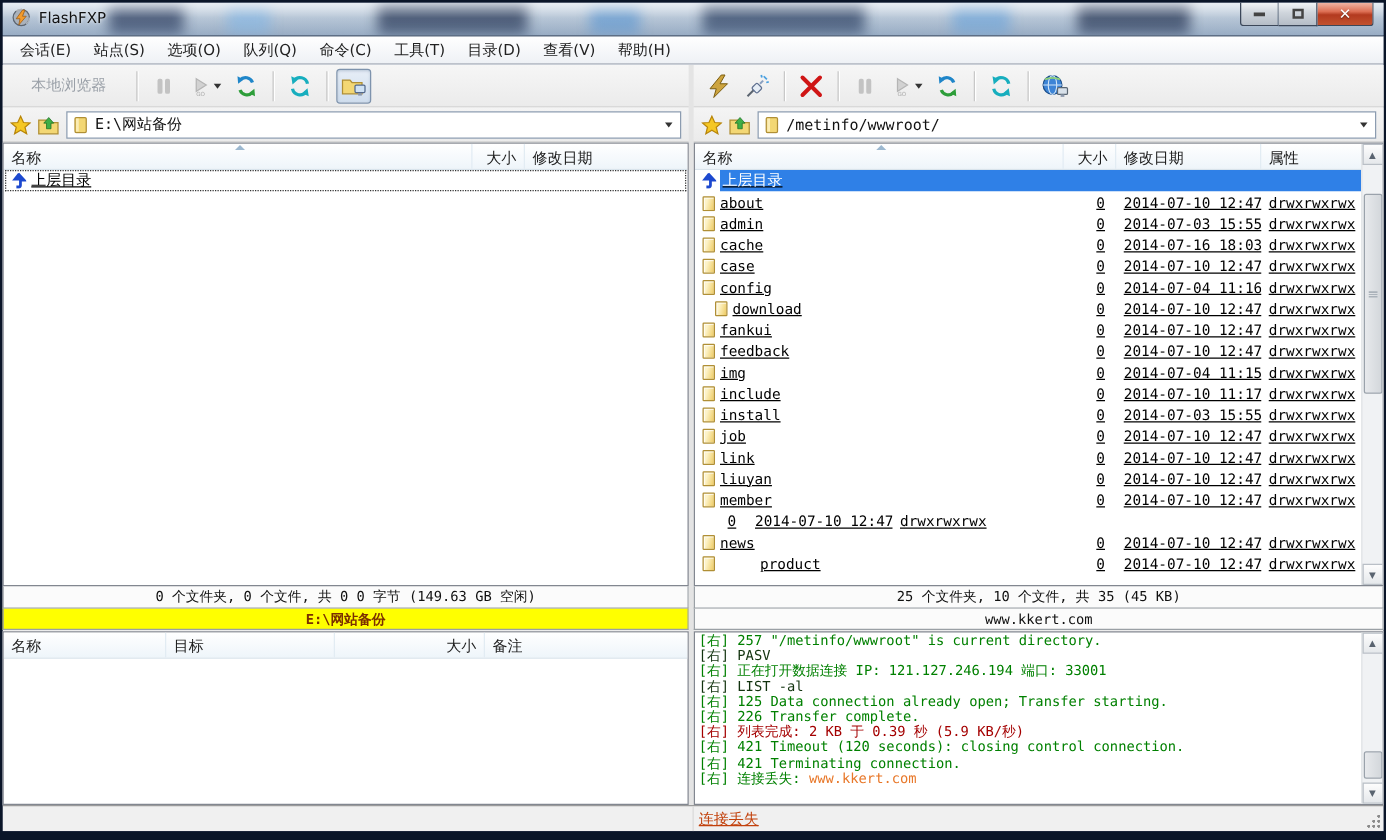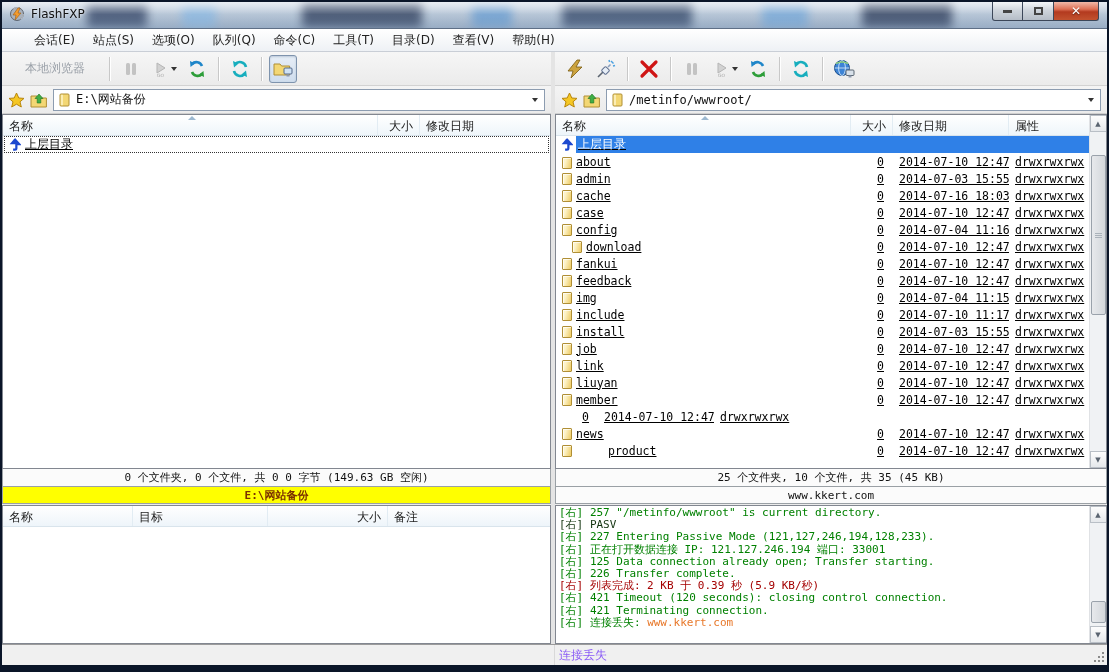--- a/index.html
+++ b/index.html
@@ -27,21 +27,21 @@
   .wbtn+.wbtn{border-left:none;}
   .wbtn.min{border-radius:0 0 0 3px;}
   .wbtn.close{width:45px;border-radius:0 0 3px 0;
     background:linear-gradient(#f0b8a8,#dd6f54 40%,#b33a1f 55%,#c2522f);color:#fff;font-weight:bold;}
   .minbar{width:9px;height:3px;background:#444;}
   .maxbox{width:9px;height:8px;border:2px solid #444;}
   .closex{font-size:12px;line-height:1;text-shadow:0 1px 1px rgba(0,0,0,.5);}
 
   
   .menubar{height:23px;flex:0 0 23px;background:linear-gradient(#ffffff,#eef1f5);
-    border-bottom:1px solid #c9ced6;display:flex;align-items:center;padding:0 24px;gap:2px;}
+    border-bottom:1px solid #c9ced6;display:flex;align-items:center;padding:0 6px;gap:2px;}
   .menu-item{font-size:12px;color:#222;padding:2px 8px;cursor:default;}
 
   
   .main{flex:1;display:flex;background:#ececec;min-height:0;}
   .col{display:flex;flex-direction:column;min-width:0;}
   .col.left{flex:0 0 549px;}
   .splitter{flex:0 0 4px;background:#e4e4e4;}
   .col.right{flex:1;}
 
   .toolbar{flex:0 0 34px;background:linear-gradient(#f6f6f6,#ebebeb);
@@ -110,21 +110,21 @@
   
   .bottombox{flex:1;background:#fff;border:1px solid #828790;margin-top:1px;position:relative;
     display:flex;flex-direction:column;overflow:hidden;}
   .logpane{flex:1;overflow:hidden;padding:1px 2px 0 3px;position:relative;}
   .logline{font-family:"DejaVu Sans Mono",monospace;font-size:11px;line-height:12.2px;white-space:nowrap;}
 
   
   .statusbar{flex:0 0 21px;background:#f0f0f0;border-top:1px solid #9b9b9b;display:flex;
     align-items:center;position:relative;}
   .statusbar .spacer{flex:0 0 553px;height:100%;border-right:1px solid #d9d9d9;}
-  .statusbar .sbtext{font-size:12px;color:#8b5cf6;padding-left:4px;}
+  .statusbar .sbtext{font-size:12px;color:#c2410c;padding-left:4px;text-decoration:underline;}
   .rgrip{position:absolute;right:2px;bottom:2px;width:12px;height:12px;
     background:
       radial-gradient(circle at 10px 10px,#8a8a8a 1px,transparent 1.4px),
       radial-gradient(circle at 10px 6px,#8a8a8a 1px,transparent 1.4px),
       radial-gradient(circle at 6px 10px,#8a8a8a 1px,transparent 1.4px),
       radial-gradient(circle at 10px 2px,#8a8a8a 1px,transparent 1.4px),
       radial-gradient(circle at 2px 10px,#8a8a8a 1px,transparent 1.4px),
       radial-gradient(circle at 6px 6px,#8a8a8a 1px,transparent 1.4px);}
   svg{display:block;}
 </style>
@@ -570,22 +570,22 @@
         <span>25 个文件夹, 10 个文件, 共 35 (45 KB)</span>
       </div>
       <div class="statline host">
         <span>www.kkert.com</span>
       </div>
 
       <div class="bottombox">
         <div class="logpane" style="margin-right:17px">
             <div class="logline" style="color: rgb(0, 128, 0);"><span>[右] </span><span>257 "/metinfo/wwwroot" is current directory.</span></div>
             <div class="logline" style="color: rgb(18, 51, 15);"><span>[右] </span><span>PASV</span></div>
-            <div class="logline" style="color: rgb(0, 128, 0);"><span>[右] </span><span>227 Entering Passive Mode (121,127,246,194,128,233).</span></div>
             <div class="logline" style="color: rgb(0, 128, 0);"><span>[右] </span><span>正在打开数据连接 IP: 121.127.246.194 端口: 33001</span></div>
+            <div class="logline" style="color: rgb(18, 51, 15);"><span>[右] </span><span>LIST -al</span></div>
             <div class="logline" style="color: rgb(0, 128, 0);"><span>[右] </span><span>125 Data connection already open; Transfer starting.</span></div>
             <div class="logline" style="color: rgb(0, 128, 0);"><span>[右] </span><span>226 Transfer complete.</span></div>
             <div class="logline" style="color: rgb(164, 0, 0);"><span>[右] </span><span>列表完成: 2 KB 于 0.39 秒 (5.9 KB/秒)</span></div>
             <div class="logline" style="color: rgb(0, 128, 0);"><span>[右] </span><span>421 Timeout (120 seconds): closing control connection.</span></div>
             <div class="logline" style="color: rgb(0, 128, 0);"><span>[右] </span><span>421 Terminating connection.</span></div>
             <div class="logline" style="color: rgb(0, 128, 0);"><span>[右] </span><span>连接丢失: </span><span style="color: rgb(232, 120, 42);">www.kkert.com</span></div>
           </div>
         <div class="vscroll">
           <div class="sarrow" style="position:absolute;top:0">▲</div>
           <div class="sthumb" style="bottom:20px;height:22px"></div>

